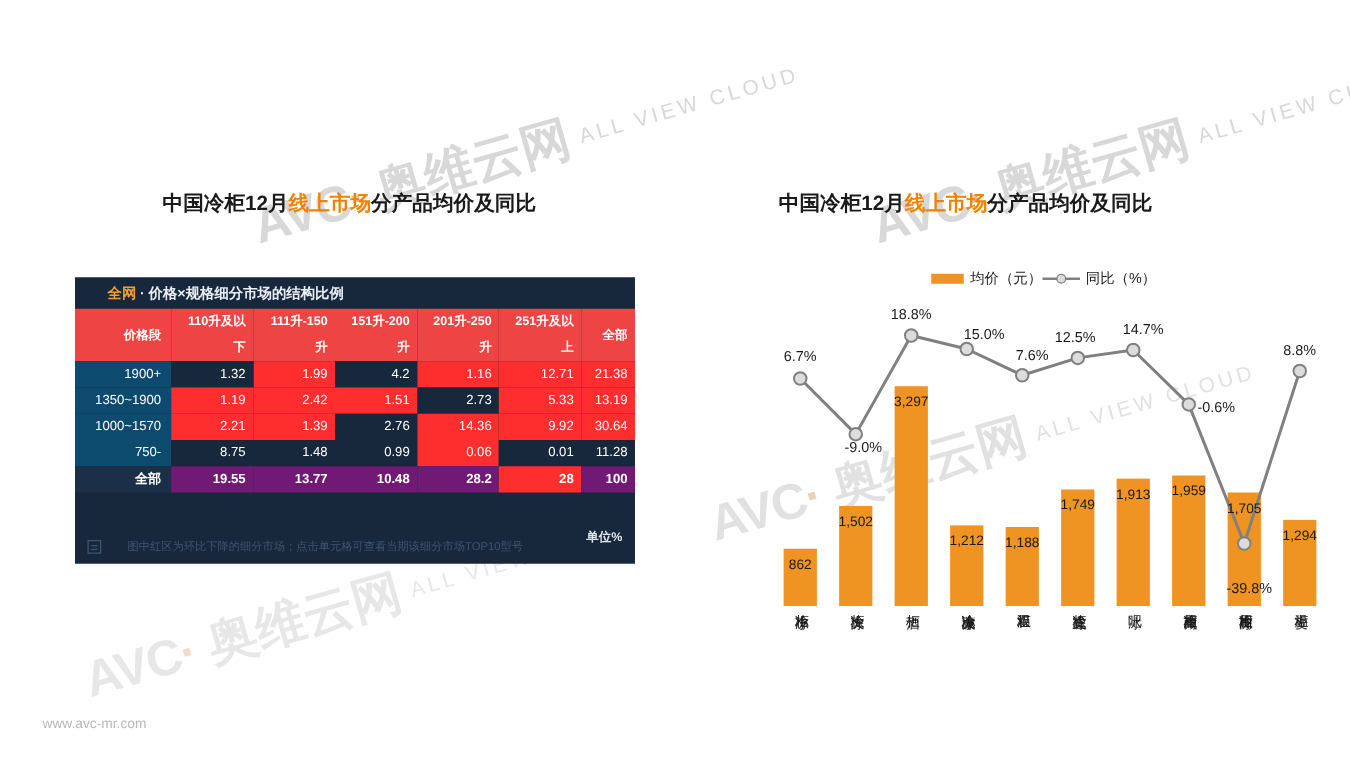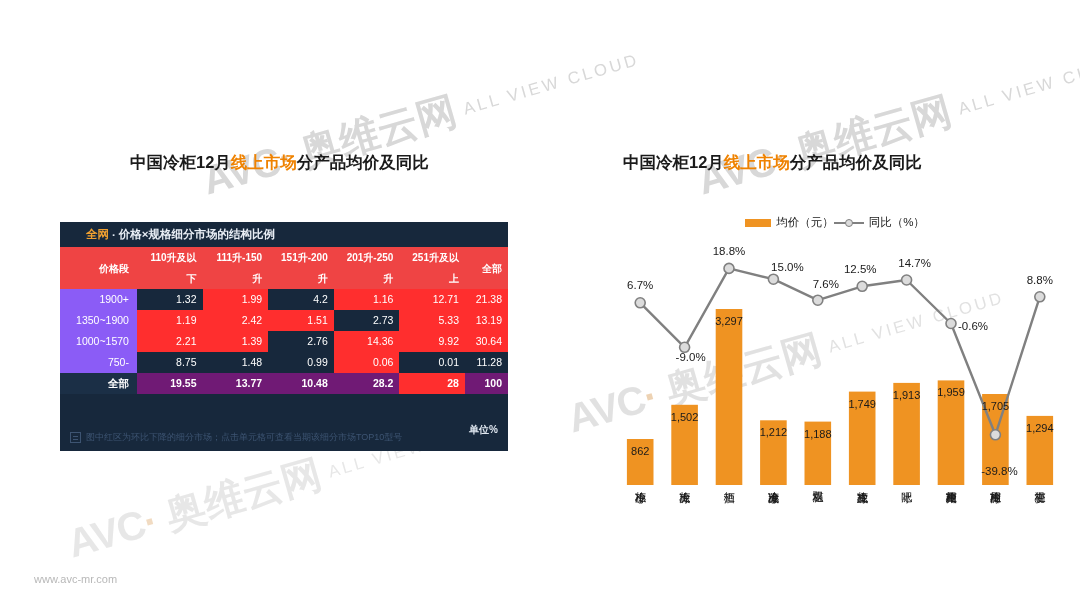--- a/index.html
+++ b/index.html
@@ -87,34 +87,34 @@
   .dark-head .sep { margin: 0 3px; color: #dfe6ef; }
 
   table.grid { width: 100%; border-collapse: collapse; table-layout: fixed; }
   table.grid th, table.grid td {
     font-size: 10.5px; color: #ffffff; height: 21px;
     padding: 0 6px; text-align: right; font-weight: normal; line-height: 21px;
   }
   table.grid th { font-weight: bold; background: #ef4444; font-size: 10px; }
   table.grid th:first-child, table.grid td:first-child { text-align: right; padding-right: 8px; }
   table.grid th:first-child { font-weight: bold; }
-  td.lab { font-weight: bold; background: #8b5cf6; }
+  td.lab { font-weight: bold; background: #0c4a6e; }
   td.dk { background: #17283c; }
   td.rd { background: #ff2e2e; }
   tr.total td { background: #701a75; font-weight: bold; }
   tr.total td.rd { background: #ff2e2e; }
   tr.total td.lab { background: #1b2f46; }
   .col0 { width: 17%; } .colx { width: 14.5%; } .colend { width: 9.5%; }
 
   .dark-foot {
     position: absolute; left: 0; right: 0; bottom: 0; height: 44px;
   }
   .foot-note {
     position: absolute; left: 10px; bottom: 7px;
-    font-size: 9px; color: #3d5472; display: flex; align-items: center; gap: 5px;
+    font-size: 9px; color: #3d5472; display: flex; align-items: center; gap: 21px;
   }
   .foot-icon {
     width: 11px; height: 11px; border: 1px solid #3d5472; position: relative; flex: 0 0 auto;
   }
   .foot-icon::before, .foot-icon::after {
     content: ""; position: absolute; left: 2px; right: 2px; height: 1px; background: #3d5472;
   }
   .foot-icon::before { top: 3px; } .foot-icon::after { top: 6px; }
   .unit {
     position: absolute; right: 10px; bottom: 14px;

